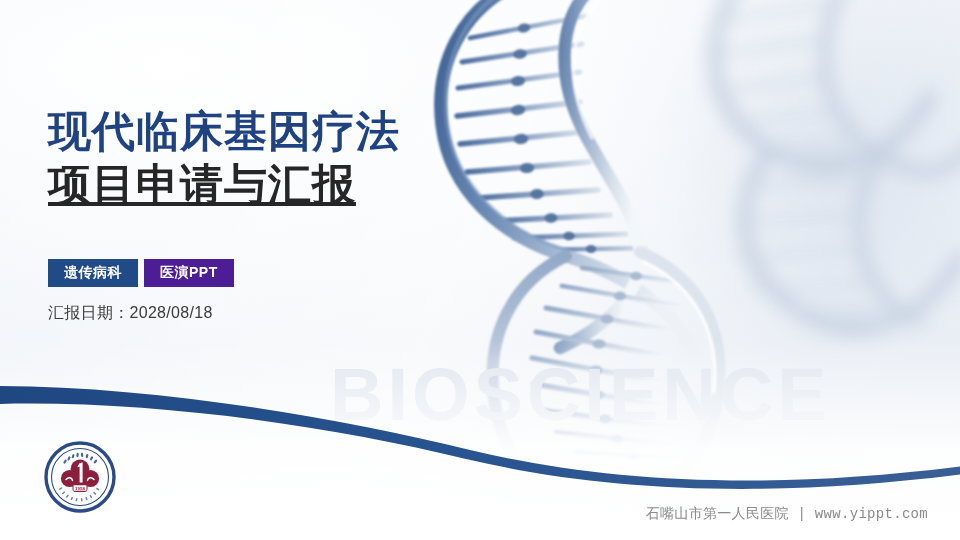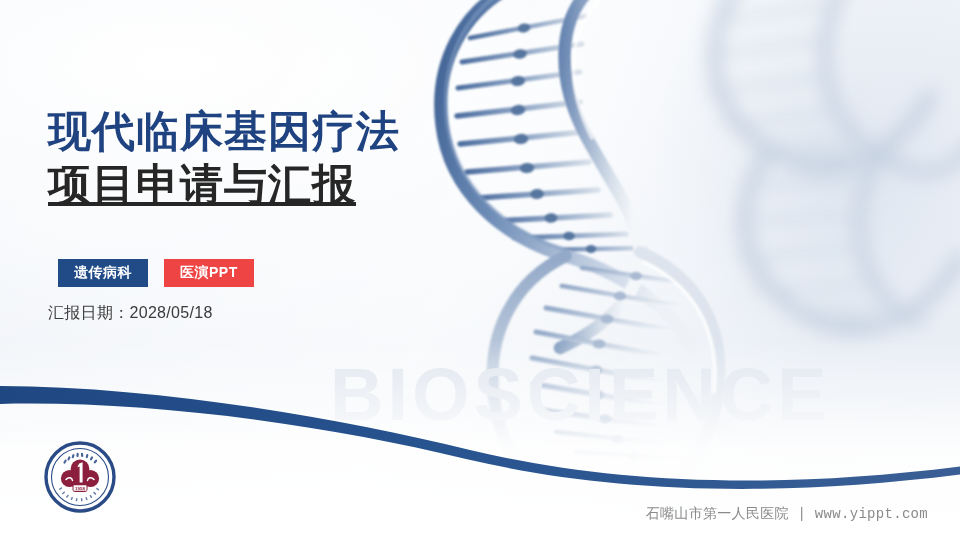--- a/index.html
+++ b/index.html
@@ -93,24 +93,24 @@
     font-weight: 700;
     letter-spacing: 1px;
     line-height: 1.18;
     color: #262626;
     margin: 2px 0 0 0;
     white-space: nowrap;
   }
 
   .tag-row {
     position: absolute;
-    left: 58px;
+    left: 48px;
     top: 259px;
     display: flex;
-    gap: 16px;
+    gap: 6px;
     text-align: center;
   }
   .tag {
     height: 28px;
     min-width: 82px;
     padding: 0 16px;
     display: flex;
     align-items: center;
     justify-content: center;
     font-size: 14px;
@@ -321,24 +321,24 @@
     </svg>
   </div>
 
   <div class="title-wrap">
     <div class="title-line1" style="color: rgb(31, 66, 128);">现代临床基因疗法</div>
     <div class="title-line2" style="color: rgb(38, 38, 38); text-decoration: underline;">项目申请与汇报</div>
   </div>
 
   <div class="tag-row">
     <div class="tag tag-primary" style="background: rgb(32, 75, 135);">遗传病科</div>
-    <div class="tag tag-secondary" style="background: #ef4444;">医演PPT</div>
-  </div>
-
-  <div class="date-line">汇报日期：2028/05/18</div>
+    <div class="tag tag-secondary" style="background: #4c1d95;">医演PPT</div>
+  </div>
+
+  <div class="date-line">汇报日期：2028/08/18</div>
 
   <div class="logo">
     <svg width="72" height="72" viewBox="0 0 72 72" xmlns="http://www.w3.org/2000/svg">
       <circle cx="36" cy="36" r="34" fill="#ffffff" stroke="#2a4b86" stroke-width="3.4"></circle>
       <circle cx="36" cy="36" r="28.5" fill="#ffffff" stroke="#2a4b86" stroke-width="1.1"></circle>
 
       <path id="arcTop" d="M 11 36 A 25 25 0 0 1 61 36" fill="none" stroke="none"></path>
       <g stroke="#2a4b86" stroke-width="2.2" stroke-linecap="round" opacity=".85">
         <line x1="20.5" y1="21.5" x2="21.6" y2="19.7"></line>
         <line x1="24.5" y1="18.4" x2="25.4" y2="16.5"></line>

